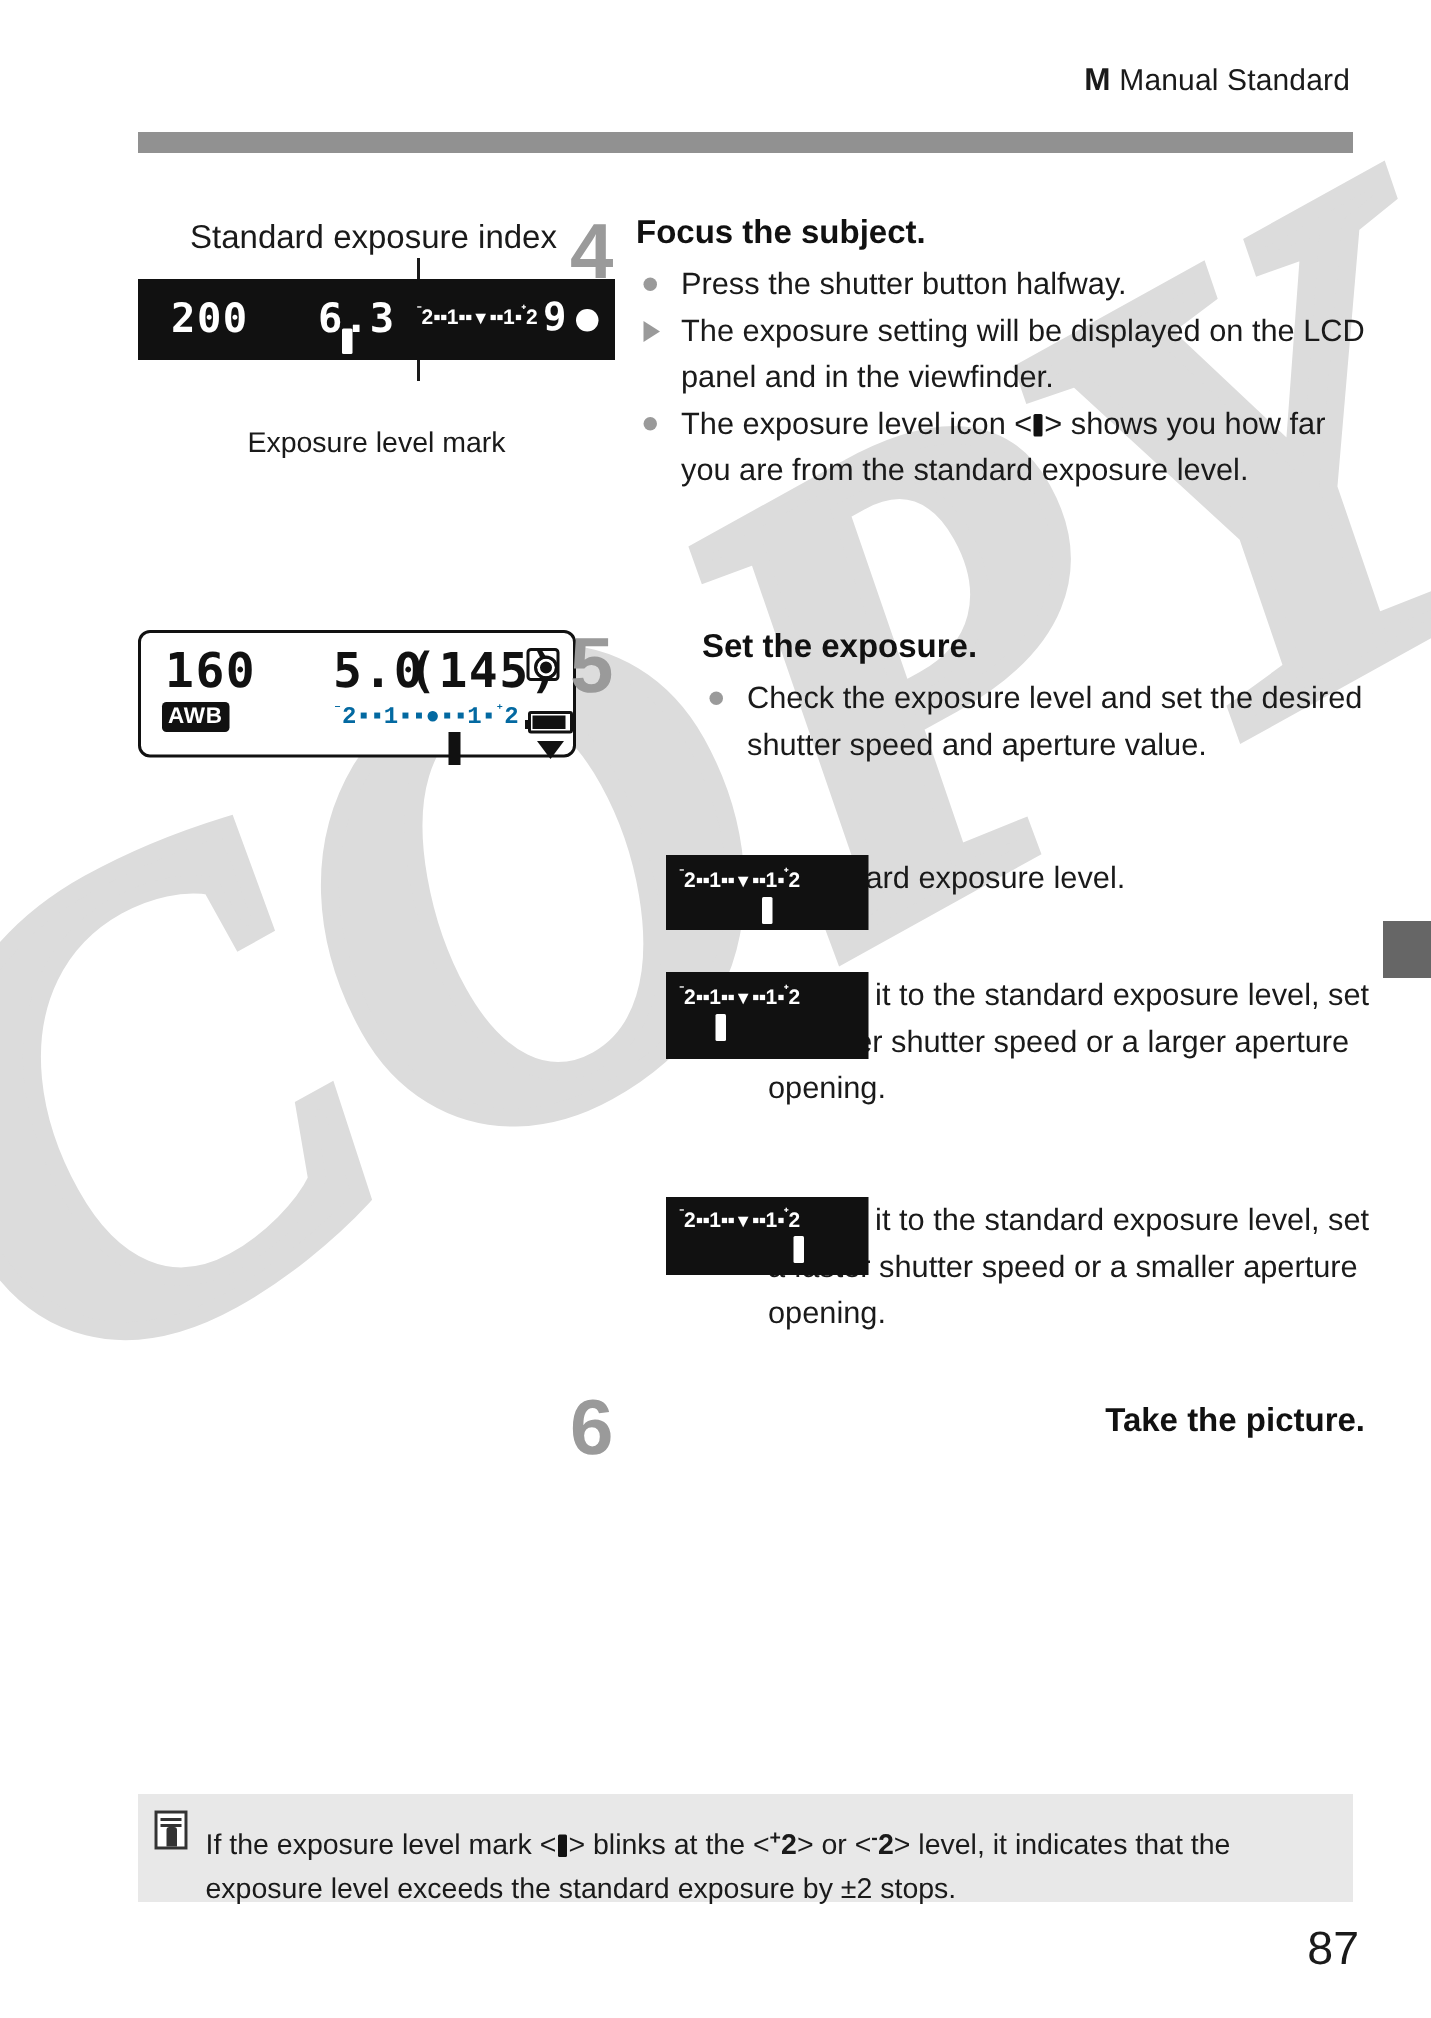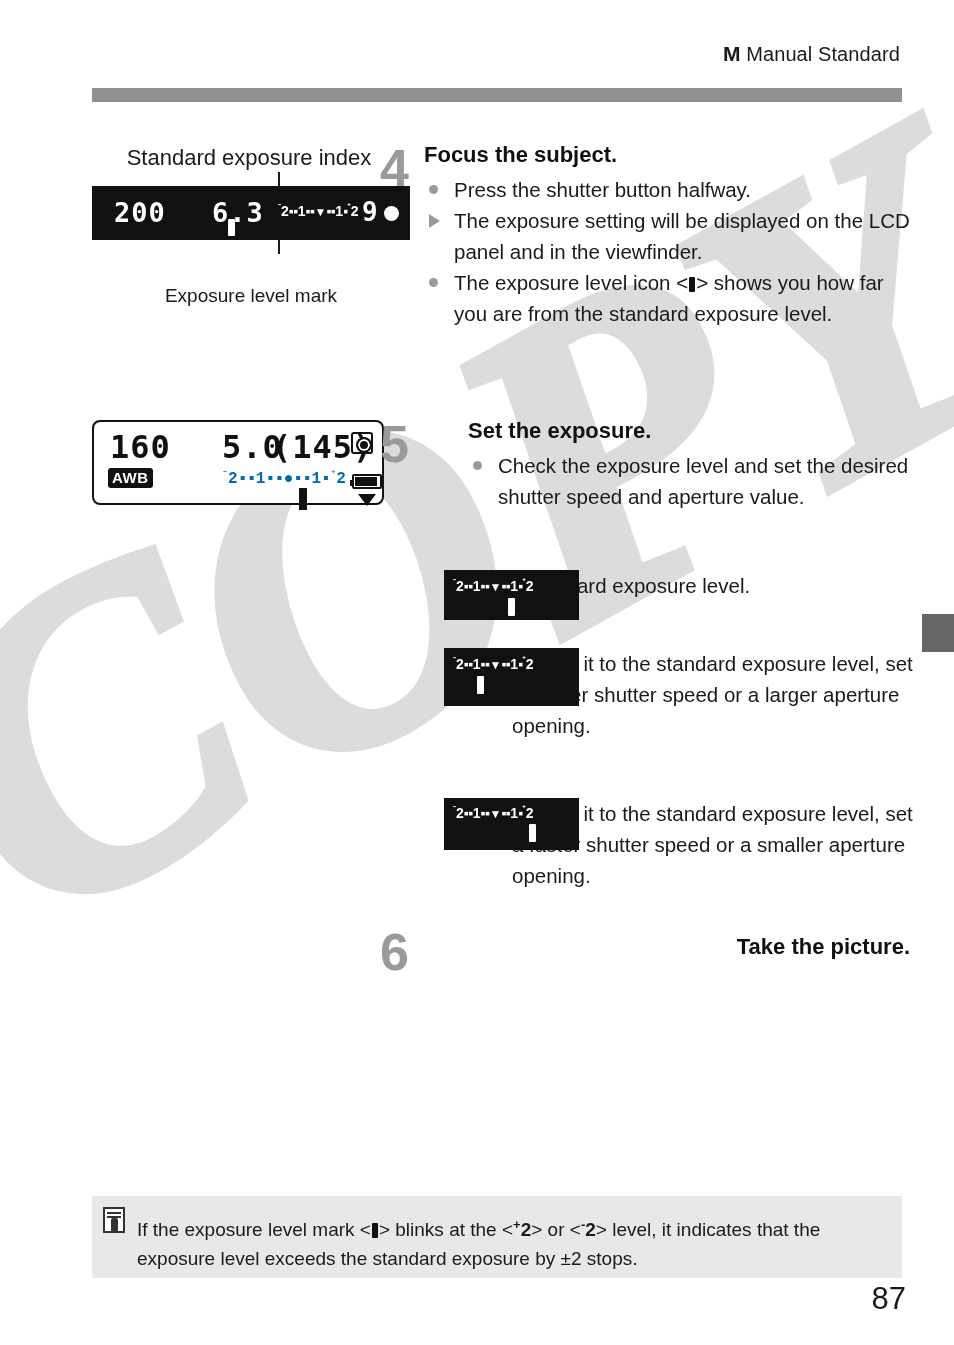--- a/index.html
+++ b/index.html
@@ -205,21 +205,21 @@
     position:absolute; left:0; top:0;
     width:135px; height:50px; background:#111111;
   }
   .ex-text {
     margin-left:68px; font-size:20.5px; line-height:31px; color:#1a1a1a;
   }
 
   
   #note {
     position:absolute; left:92px; top:1196px;
-    width:810px; height:82px; background:#e8e8e8;padding-left:28px;
+    width:810px; height:72px; background:#e8e8e8;padding-left:28px;
   }
   #note-icon {
     position:absolute; left:11px; top:11px; width:22px; height:26px;
     background:#ffffff; border:2px solid #333333;
   }
   #note-icon .nl {
     position:absolute; left:2px; width:14px; height:2px; background:#333333;
   }
   #note-icon .pen {
     position:absolute; left:6px; top:9px; width:7px; height:13px;

